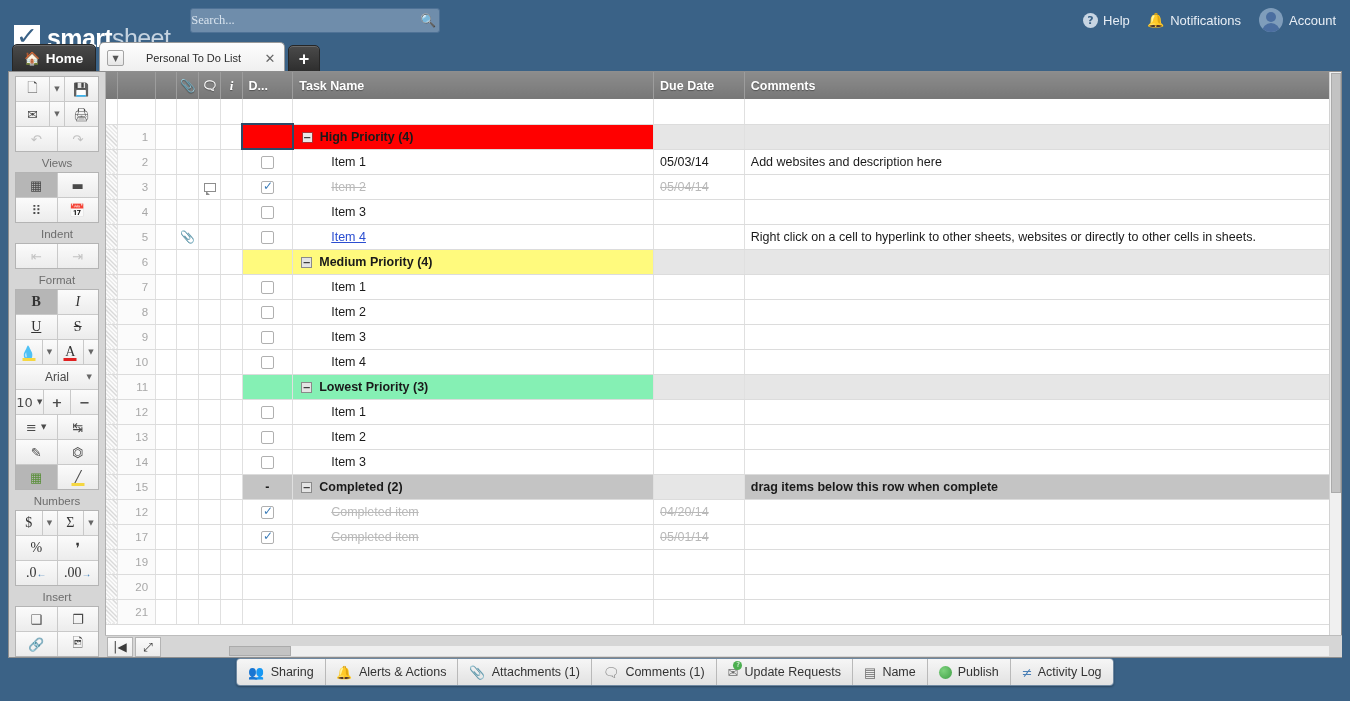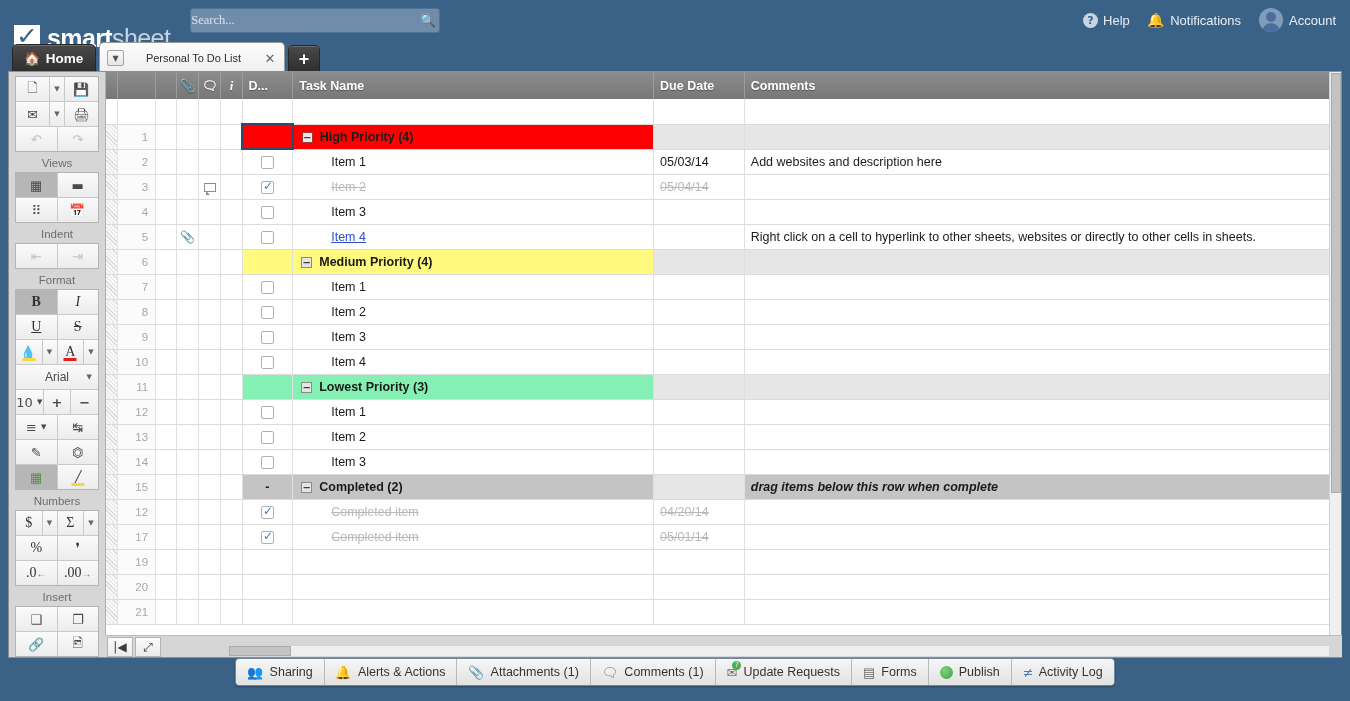--- a/index.html
+++ b/index.html
@@ -205,21 +205,21 @@
     display: inline-block; width: 11px; height: 11px; line-height: 9px;
     border: 1px solid #8a8a8a; background: #e4e4e4; color: #333;
     font-size: 10px; text-align: center; vertical-align: middle;
     margin: 0 7px 0 8px; font-family: "DejaVu Sans", sans-serif;
   }
   .grp-hi .toggle { background: #e8e8e8; border-color: #a33; }
   .task-ind { padding-left: 38px; }
   .done-txt { color: #b9b9b9; text-decoration: line-through; }
   .link { color: #2b4ed1; text-decoration: underline; }
   .shaded { background: #e6e6e6 !important; }
-  .ital-note { font-style: italic; padding-left: 6px; }
+  .ital-note { padding-left: 6px; }
   .pl6 { padding-left: 6px; }
   .clip { font-size: 12px; color: #6f6f6f; font-family: "DejaVu Sans", sans-serif; }
   .bubble {
     display: inline-block; width: 12px; height: 9px; border: 1px solid #8d8d8d;
     position: relative; background: #fff; vertical-align: middle;
   }
   .bubble::after {
     content: ""; position: absolute; left: 1px; bottom: -4px;
     border-left: 4px solid #8d8d8d; border-top: 4px solid transparent;
   }
@@ -759,21 +759,21 @@
       <div class="bb">
         <span class="bi i-comm">🗨</span>
         <span>Comments (1)</span>
       </div>
       <div class="bb">
         <span class="bi i-upd">✉<span class="badge">?</span></span>
         <span>Update Requests</span>
       </div>
       <div class="bb">
         <span class="bi i-forms">▤</span>
-        <span>Forms</span>
+        <span>Name</span>
       </div>
       <div class="bb">
         <span class="bi i-pub"></span>
         <span>Publish</span>
       </div>
       <div class="bb">
         <span class="bi i-act">≠</span>
         <span>Activity Log</span>
       </div>
     </div>

